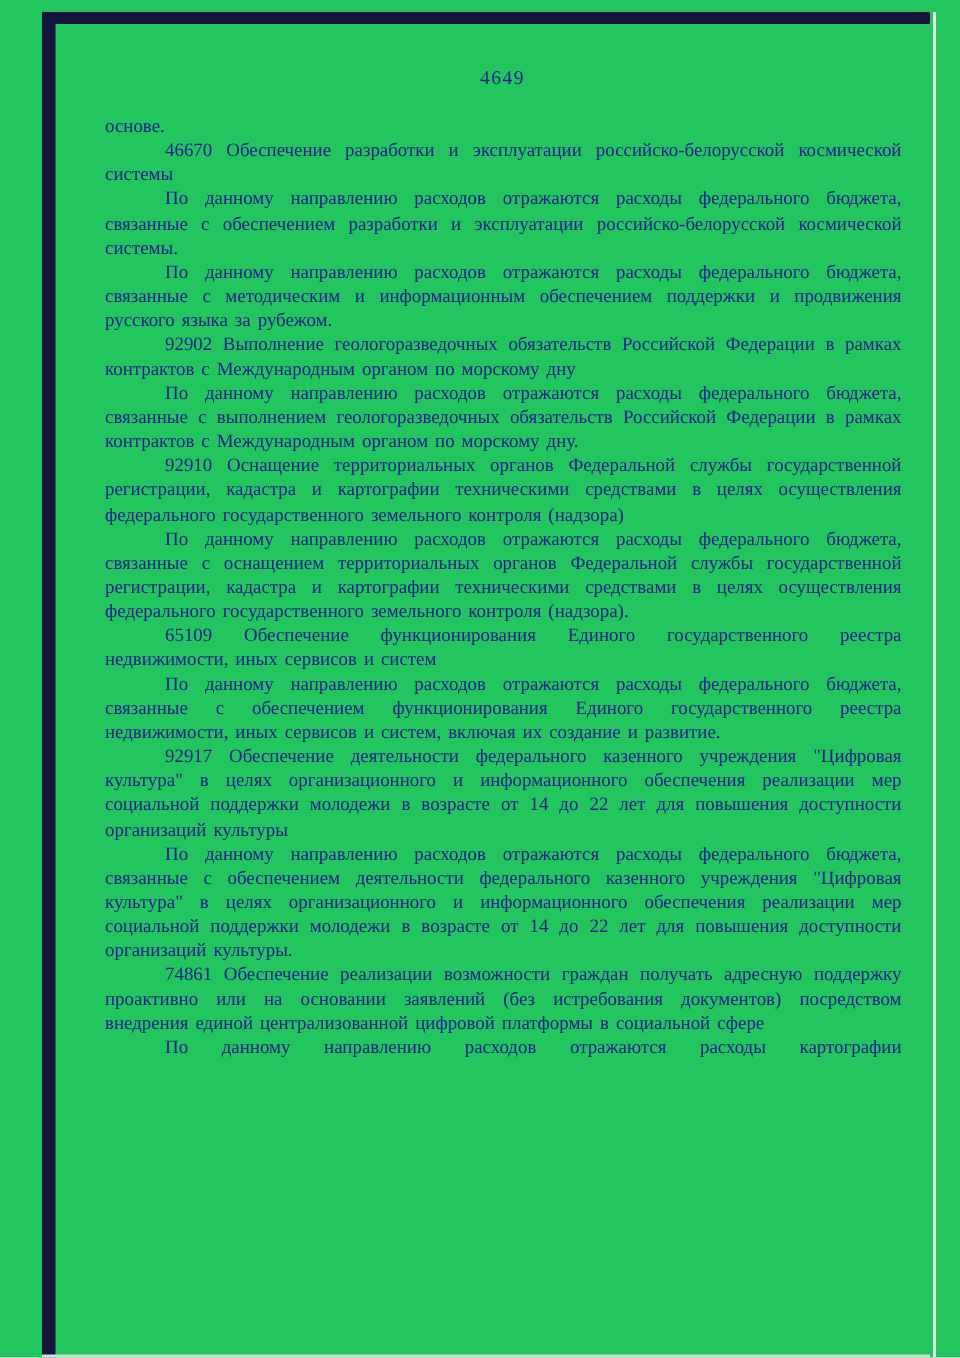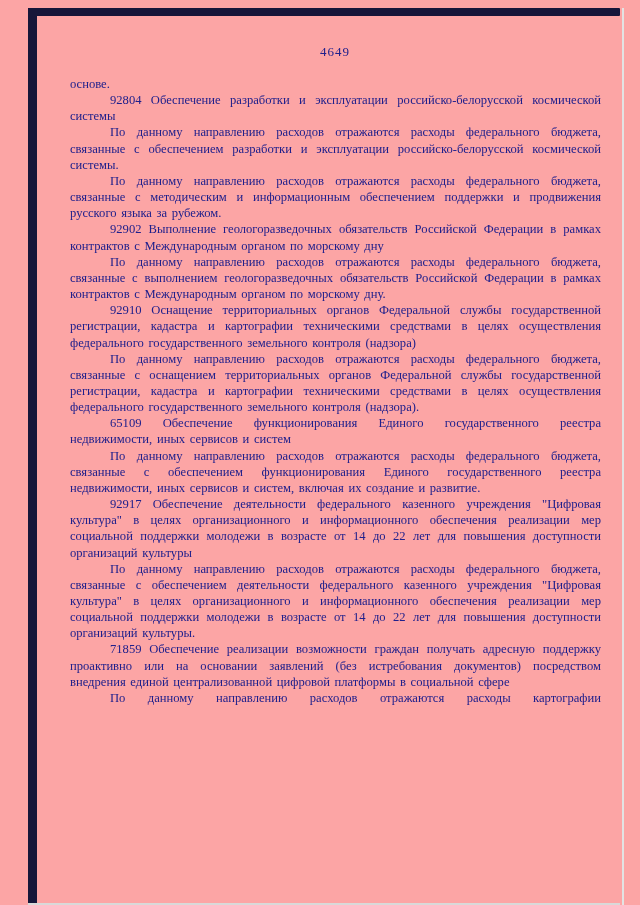--- a/index.html
+++ b/index.html
@@ -4,21 +4,21 @@
 <style>
   html, body {
     margin: 0;
     padding: 0;
     background: #ffffff;
   }
   #page {
     position: relative;
     width: 640px;
     height: 905px;
-    background: #fca5a5;
+    background: #22c55e;
     overflow: hidden;
     font-family: "Liberation Serif", "DejaVu Serif", serif;
   }
   
   .frame-top {
     position: absolute;
     left: 28px;
     top: 8px;
     width: 592px;
     height: 8px;
@@ -89,27 +89,27 @@
 <div id="page">
   <div class="frame-top"></div>
   <div class="frame-left"></div>
   <div class="frame-right"></div>
   <div class="frame-bottom"></div>
 
   <div class="page-number">4649</div>
 
   <div class="doc-body">
       <p class="no-indent">основе.</p>
-      <p>92804 Обеспечение разработки и эксплуатации российско-белорусской космической системы</p>
+      <p>46670 Обеспечение разработки и эксплуатации российско-белорусской космической системы</p>
       <p>По данному направлению расходов отражаются расходы федерального бюджета, связанные с обеспечением разработки и эксплуатации российско-белорусской космической системы.</p>
       <p>По данному направлению расходов отражаются расходы федерального бюджета, связанные с методическим и информационным обеспечением поддержки и продвижения русского языка за рубежом.</p>
       <p>92902 Выполнение геологоразведочных обязательств Российской Федерации в рамках контрактов с Международным органом по морскому дну</p>
       <p>По данному направлению расходов отражаются расходы федерального бюджета, связанные с выполнением геологоразведочных обязательств Российской Федерации в рамках контрактов с Международным органом по морскому дну.</p>
       <p>92910 Оснащение территориальных органов Федеральной службы государственной регистрации, кадастра и картографии техническими средствами в целях осуществления федерального государственного земельного контроля (надзора)</p>
       <p>По данному направлению расходов отражаются расходы федерального бюджета, связанные с оснащением территориальных органов Федеральной службы государственной регистрации, кадастра и картографии техническими средствами в целях осуществления федерального государственного земельного контроля (надзора).</p>
       <p>65109 Обеспечение функционирования Единого государственного реестра недвижимости, иных сервисов и систем</p>
       <p>По данному направлению расходов отражаются расходы федерального бюджета, связанные с обеспечением функционирования Единого государственного реестра недвижимости, иных сервисов и систем, включая их создание и развитие.</p>
       <p>92917 Обеспечение деятельности федерального казенного учреждения "Цифровая культура" в целях организационного и информационного обеспечения реализации мер социальной поддержки молодежи в возрасте от 14 до 22 лет для повышения доступности организаций культуры</p>
       <p>По данному направлению расходов отражаются расходы федерального бюджета, связанные с обеспечением деятельности федерального казенного учреждения "Цифровая культура" в целях организационного и информационного обеспечения реализации мер социальной поддержки молодежи в возрасте от 14 до 22 лет для повышения доступности организаций культуры.</p>
-      <p>71859 Обеспечение реализации возможности граждан получать адресную поддержку проактивно или на основании заявлений (без истребования документов) посредством внедрения единой централизованной цифровой платформы в социальной сфере</p>
+      <p>74861 Обеспечение реализации возможности граждан получать адресную поддержку проактивно или на основании заявлений (без истребования документов) посредством внедрения единой централизованной цифровой платформы в социальной сфере</p>
       <p class="justify-last">По данному направлению расходов отражаются расходы картографии</p>
     </div>
 </div>
 
 </body></html>

